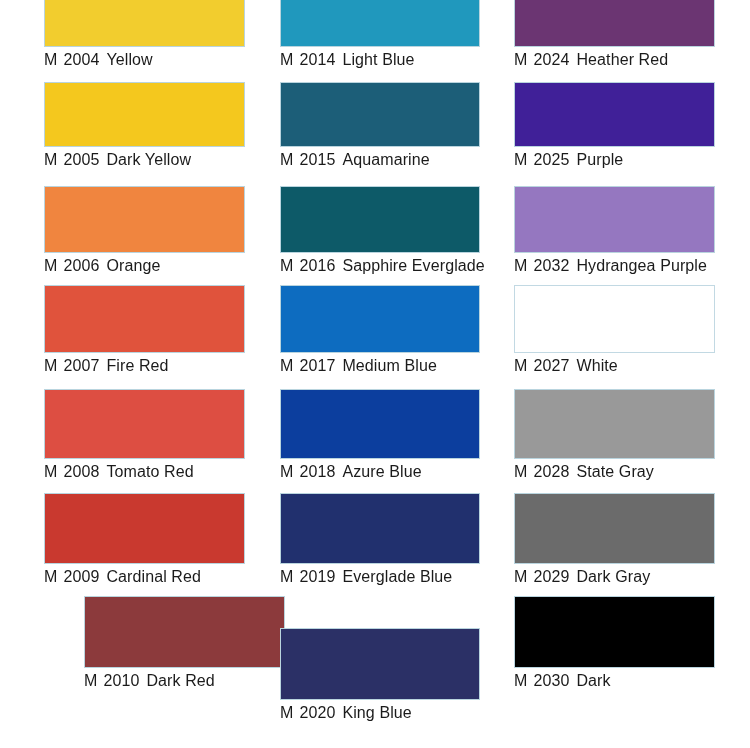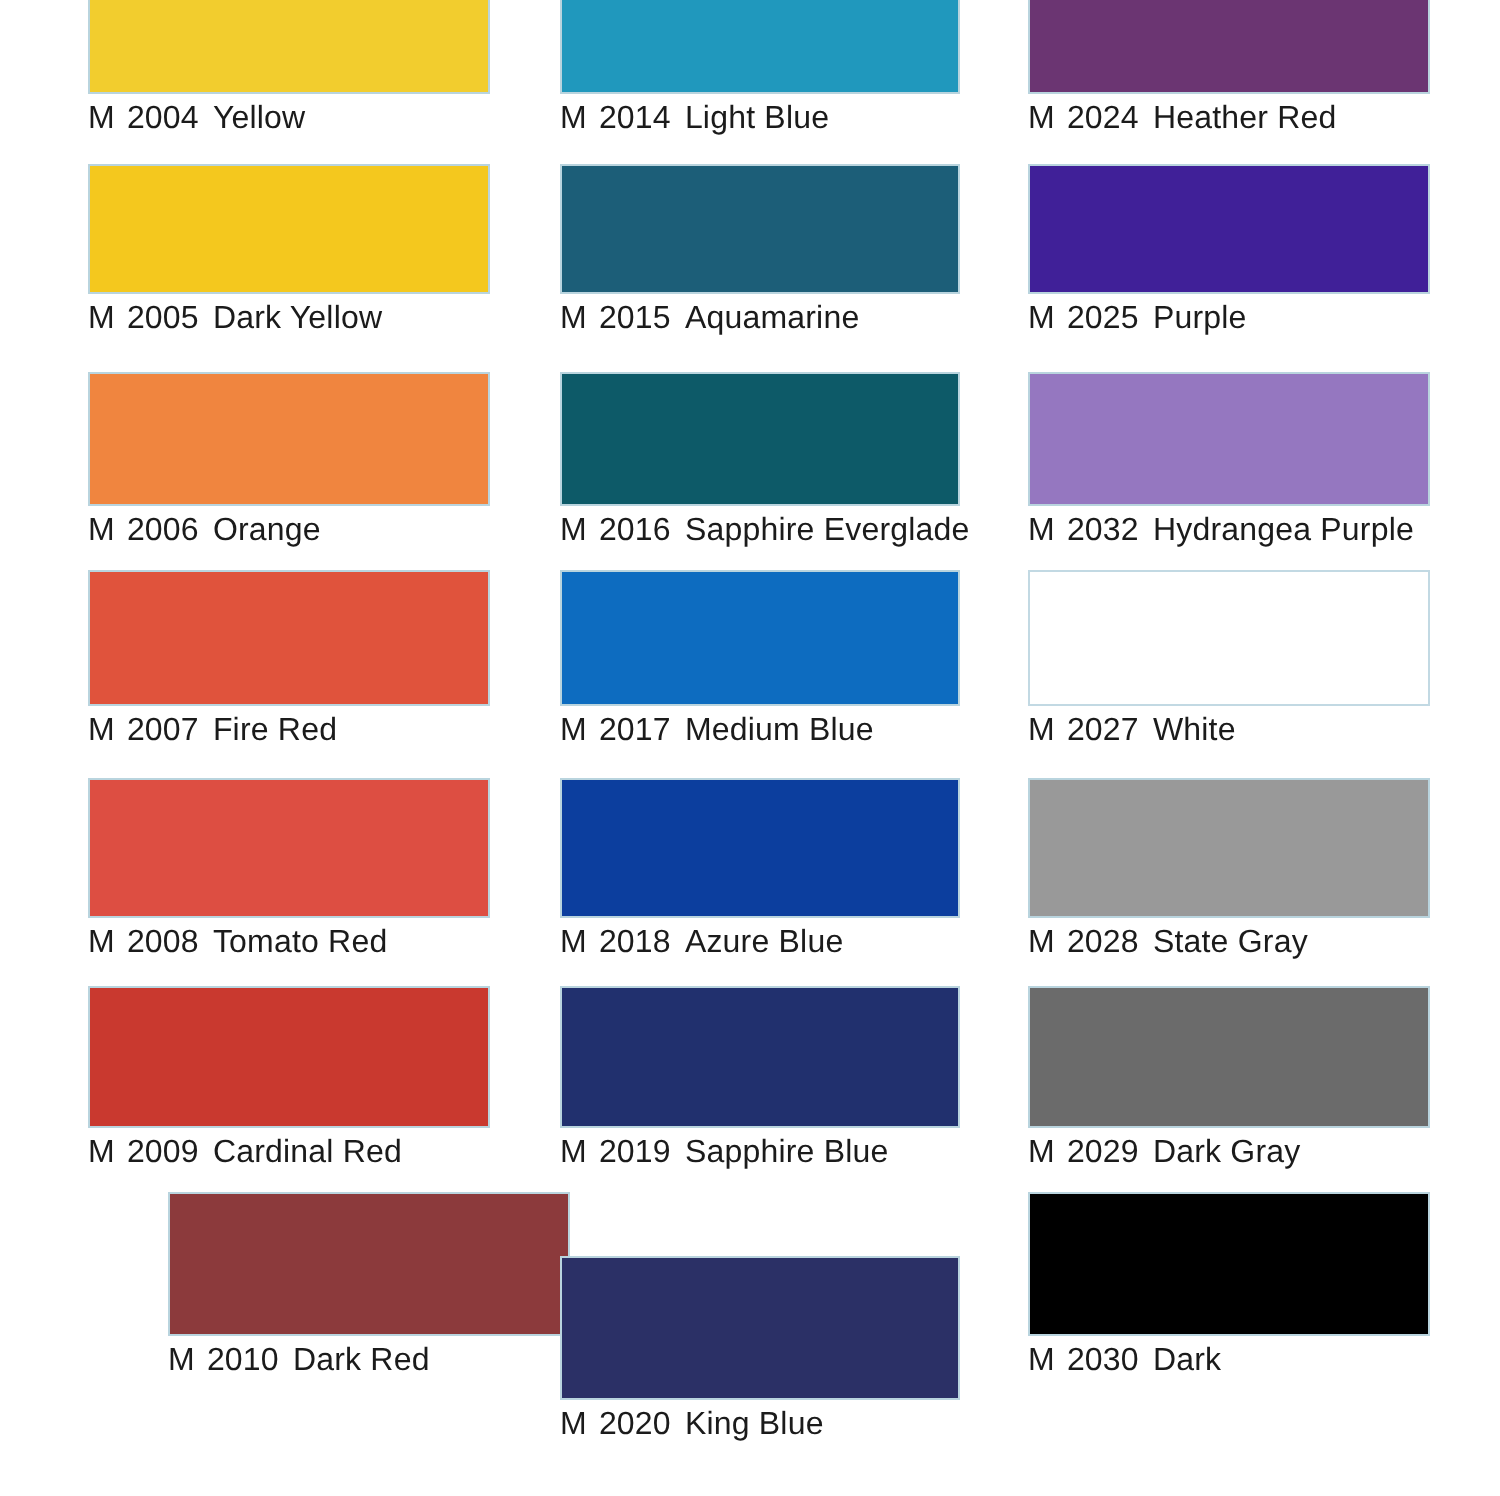--- a/index.html
+++ b/index.html
@@ -112,21 +112,21 @@
       <div class="swatch-cell" style="top: 285px;">
         <div class="swatch-chip" style="height: 68px; background: rgb(13, 108, 192);"></div>
         <div class="swatch-label"><span class="lbl-prefix">M</span><span class="lbl-code">2017</span><span class="lbl-name">Medium Blue</span></div>
       </div>
       <div class="swatch-cell" style="top: 389px;">
         <div class="swatch-chip" style="height: 70px; background: rgb(12, 62, 158);"></div>
         <div class="swatch-label"><span class="lbl-prefix">M</span><span class="lbl-code">2018</span><span class="lbl-name">Azure Blue</span></div>
       </div>
       <div class="swatch-cell" style="top: 493px;">
         <div class="swatch-chip" style="height: 71px; background: rgb(33, 48, 110);"></div>
-        <div class="swatch-label"><span class="lbl-prefix">M</span><span class="lbl-code">2019</span><span class="lbl-name">Sapphire Blue</span></div>
+        <div class="swatch-label"><span class="lbl-prefix">M</span><span class="lbl-code">2019</span><span class="lbl-name">Everglade Blue</span></div>
       </div>
       <div class="swatch-cell" style="top: 596px; margin-top: 32px;">
         <div class="swatch-chip" style="height: 72px; background: rgb(43, 48, 102);"></div>
         <div class="swatch-label"><span class="lbl-prefix">M</span><span class="lbl-code">2020</span><span class="lbl-name">King Blue</span></div>
       </div>
     </div>
   <div class="swatch-col col-2">
       <div class="swatch-cell" style="top: -8px;">
         <div class="swatch-chip" style="height: 55px; background: rgb(107, 53, 114);"></div>
         <div class="swatch-label"><span class="lbl-prefix">M</span><span class="lbl-code">2024</span><span class="lbl-name">Heather  Red</span></div>

